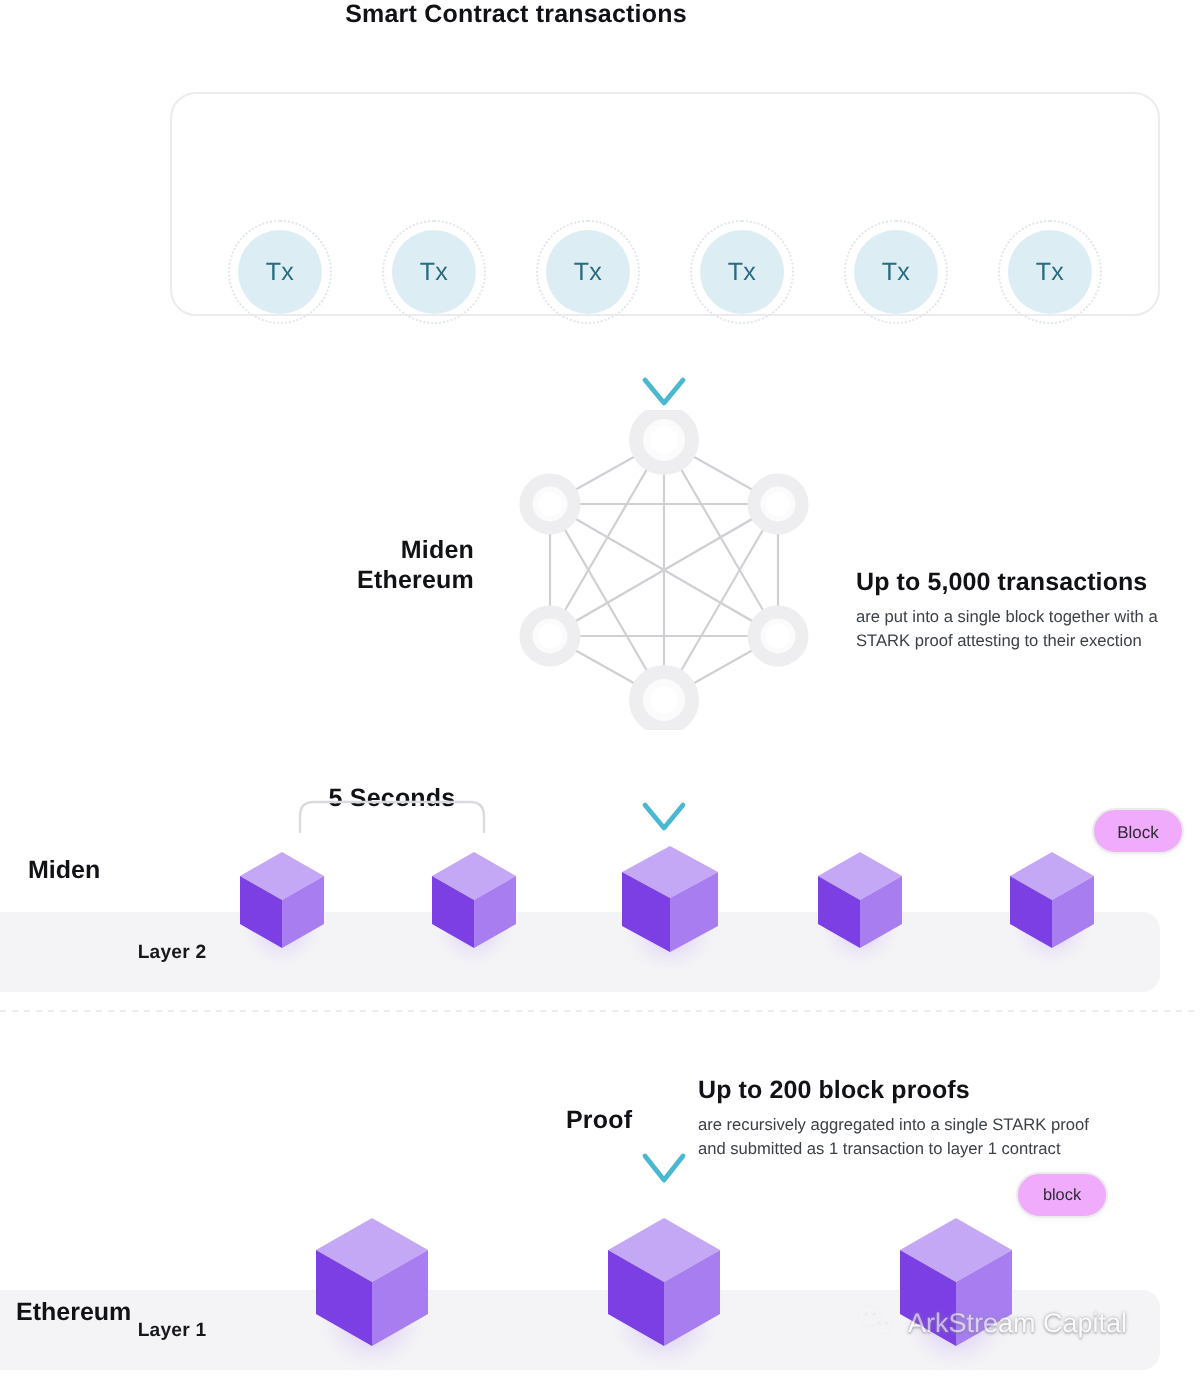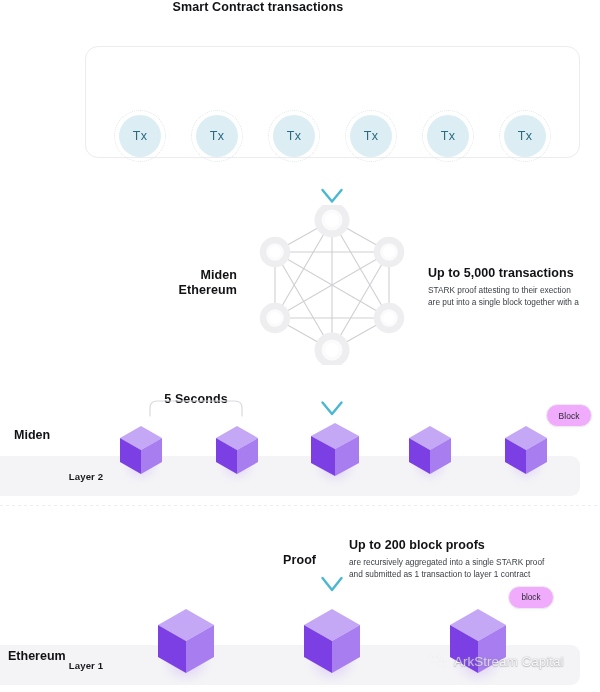--- a/index.html
+++ b/index.html
@@ -266,24 +266,24 @@
       <circle cx="139" cy="113" r="6"></circle>
       <circle cx="82" cy="145" r="7"></circle>
     </g>
   </svg>
 
   <div style="position:absolute;left:175px;top:268px;width:62px;text-align:right;line-height:15px;">
     <div class="ttl" style="position:static;">Miden</div>
     <div class="ttl" style="position:static;">Ethereum</div>
   </div>
 
-  <div class="callout" style="left:428px;top:266px;">
+  <div class="callout" style="left:428px;top:284px;">
     <div class="head">Up to 5,000 transactions</div>
+    <div class="body">are put into a single block together with a</div>
     <div class="body">STARK proof attesting to their exection</div>
-    <div class="body">are put into a single block together with a</div>
   </div>
 
   <svg class="arrow" style="left:315px;top:352px;" width="34" height="68" viewBox="0 0 34 68">
     <defs>
       <linearGradient id="ag2" x1="0" y1="0" x2="0" y2="1">
         <stop offset="0%" stop-color="#49b8d0" stop-opacity="0.15"></stop>
         <stop offset="55%" stop-color="#49b8d0" stop-opacity="0.95"></stop>
         <stop offset="100%" stop-color="#49b8d0" stop-opacity="1"></stop>
       </linearGradient>
     </defs>

